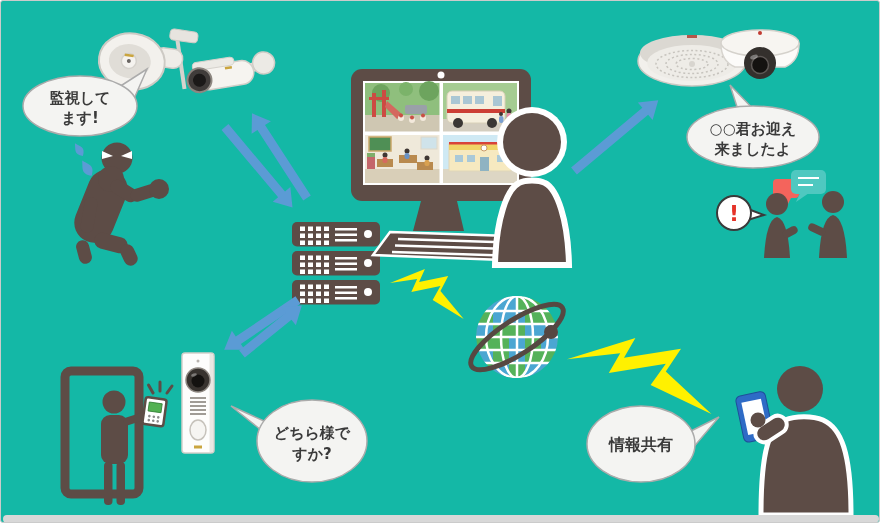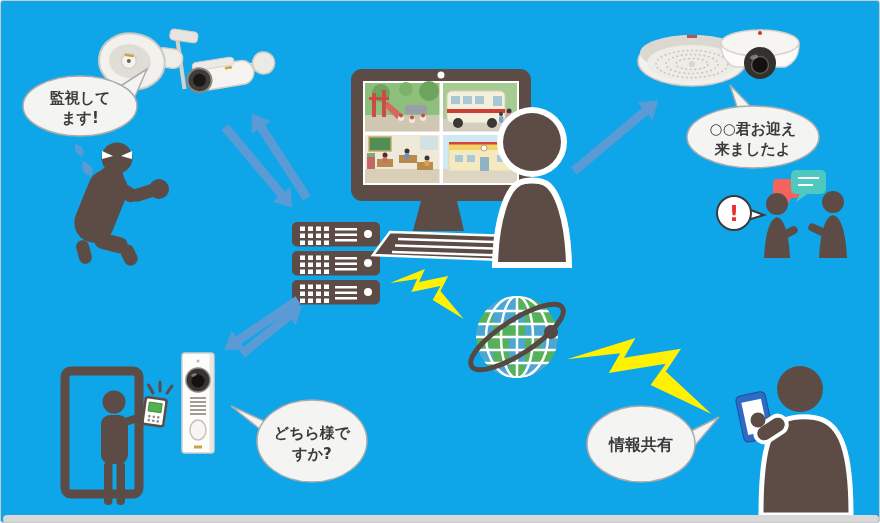--- a/index.html
+++ b/index.html
@@ -1,17 +1,17 @@
 <!DOCTYPE html>
 <html><head>
 <meta charset="utf-8">
 <style>
   html,body{margin:0;padding:0;background:#fff;}
   .canvas{
-    position:relative;width:880px;height:523px;background:#0ea5e9;
+    position:relative;width:880px;height:523px;background:#14b8a6;
     border:1px solid #cbcbcb;border-radius:3px;box-sizing:border-box;overflow:hidden;
     font-family:"DejaVu Sans",sans-serif;
   }
   .canvas svg{position:absolute;inset:0;display:block;}
   .bubble-text{font-family:"DejaVu Sans",sans-serif;font-weight:bold;font-size:15px;fill:#3a3a3a;text-anchor:middle;}
   .bubble-text.big{font-size:16px;}
   .alert-text{font-family:"DejaVu Sans",sans-serif;font-weight:bold;font-size:22px;fill:#e53228;text-anchor:middle;}
 </style>
 </head>
 <body>

